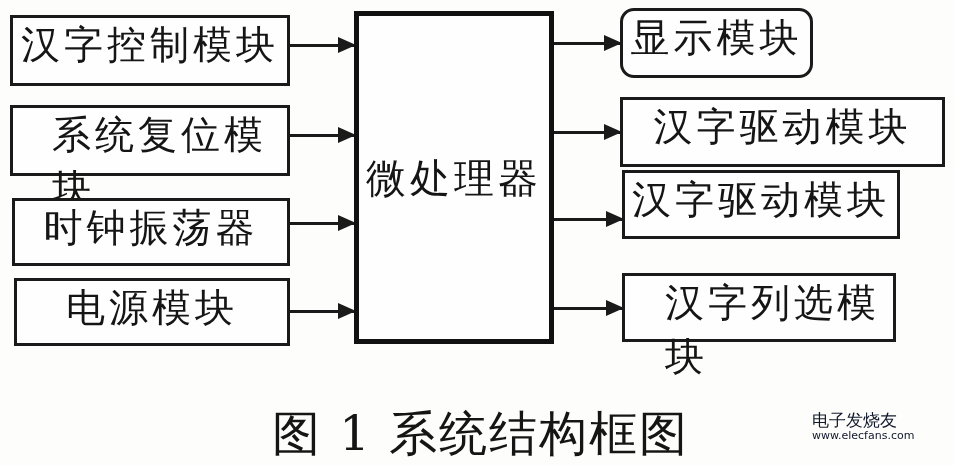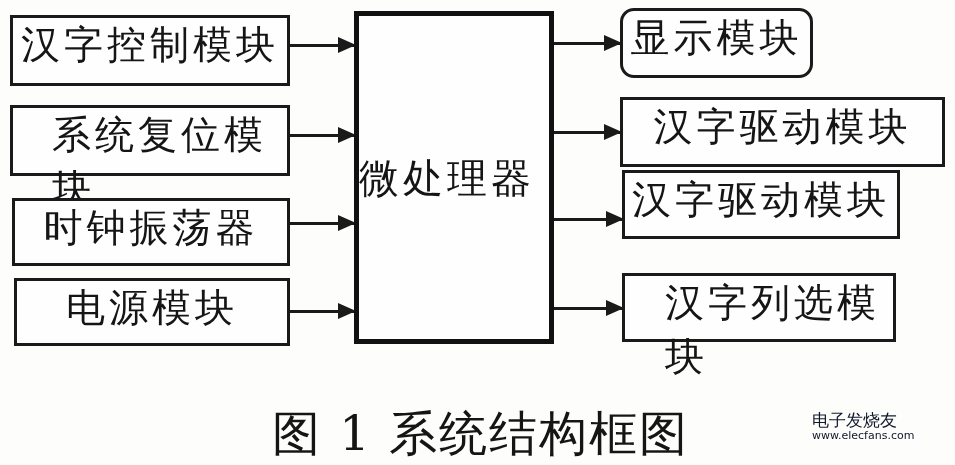--- a/index.html
+++ b/index.html
@@ -1,18 +1,18 @@
 <!DOCTYPE html>
 <html><head>
 <meta charset="utf-8">
 <style>
   html,body{margin:0;padding:0;background:#fdfdfb;}
   body{width:955px;height:465px;position:relative;overflow:hidden;font-family:"DejaVu Sans","Liberation Sans",sans-serif;color:#151515;}
   .box{position:absolute;box-sizing:border-box;border:3px solid #1a1a1a;background:#fefefe;display:flex;justify-content:center;font-size:39px;letter-spacing:4px;}
-  .cpu{position:absolute;box-sizing:border-box;border:5px solid #111;background:#fefefe;display:flex;flex-direction:column;justify-content:center;}
+  .cpu{position:absolute;box-sizing:border-box;border:5px solid #111;background:#fefefe;display:flex;flex-direction:column;align-items:center;justify-content:center;}
   .cpu .l1{font-size:40px;letter-spacing:4px;line-height:48px;}
   .cpu .l2{font-size:38px;font-family:"Liberation Sans",sans-serif;line-height:48px;}
   .arrow{position:absolute;height:3px;background:#1a1a1a;}
   .arrow::after{content:"";position:absolute;right:-2px;top:-7px;border-left:18px solid #1a1a1a;border-top:8px solid transparent;border-bottom:8px solid transparent;}
   .caption{position:absolute;left:272px;top:402px;font-family:"DejaVu Serif","Liberation Serif",serif;font-size:48px;letter-spacing:2px;}
   .wm{position:absolute;left:812px;top:412px;color:#0f172a;font-size:15px;line-height:16px;}
   .wm .t{font-size:17px;}
   .wm .u{font-size:11px;}
 </style>
 </head>

